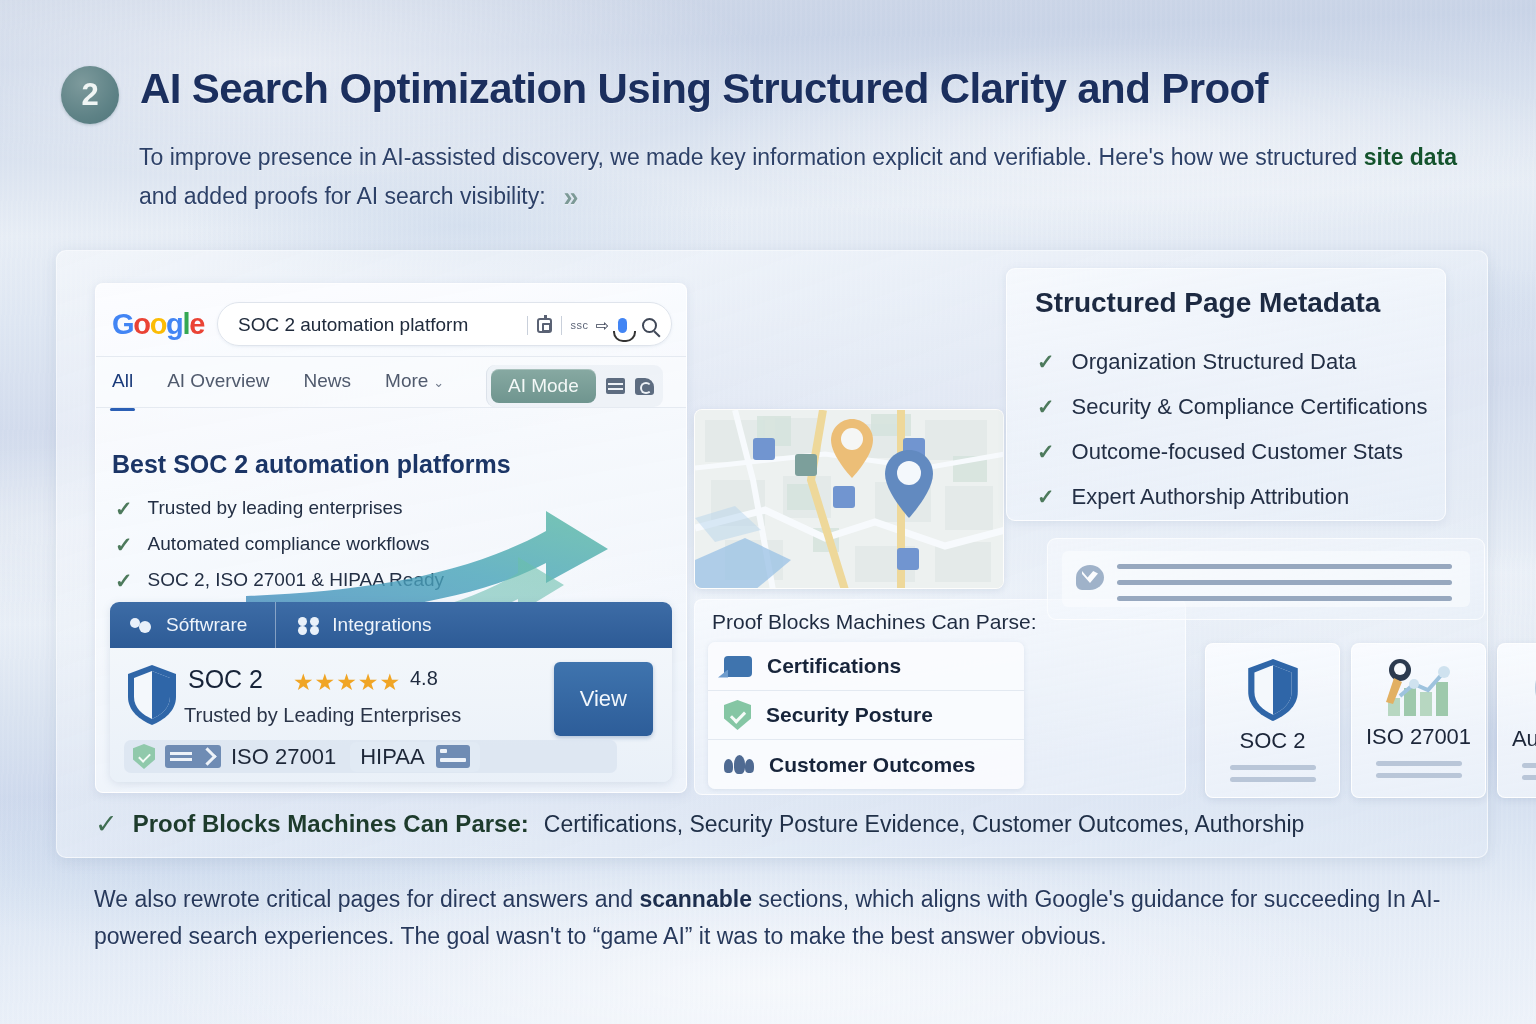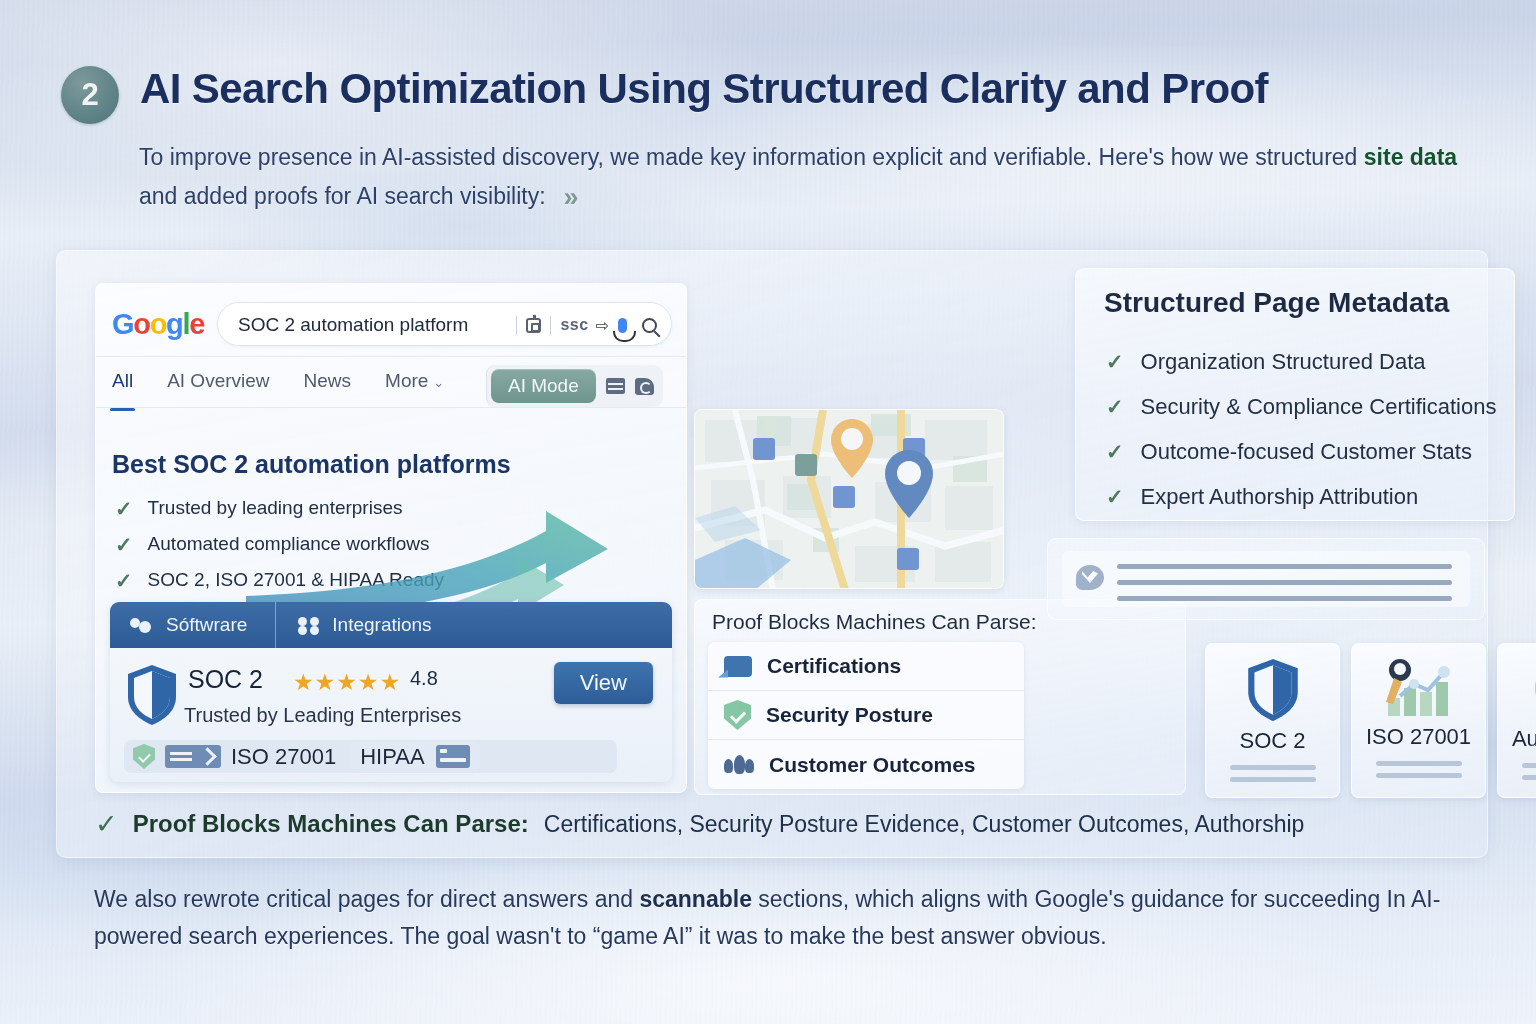--- a/index.html
+++ b/index.html
@@ -118,21 +118,21 @@
     font-size: 19px; color: #202b3c;
   }
   .sb-icons {
     position: absolute; right: 14px; top: 10px;
     display: flex; align-items: center; gap: 9px; height: 24px;
   }
   .sb-sep { width:1px; height:19px; background:#c9d0db; }
   .lens-ico { width:15px; height:15px; border:2px solid #5a6274; border-radius:3px; position:relative; }
   .lens-ico::before{content:"";position:absolute;left:3px;top:3px;width:5px;height:5px;border:2px solid #5a6274;border-radius:1px;}
   .lens-ico::after{content:"";position:absolute;left:5px;top:-5px;width:3px;height:3px;background:#5a6274;}
-  .ssc-txt { font-size:16px; color:#5d6578; letter-spacing:.5px; font-weight:bold; }
+  .ssc-txt { font-size:11px; color:#5d6578; letter-spacing:.5px; font-weight:normal; }
   .ssc-arrow { font-size:16px; color:#3a4256; margin-left:-2px; }
   .mic-ico { width:9px; height:15px; background:#4285F4; border-radius:5px; position:relative; }
   .mic-ico::after{content:"";position:absolute;left:-5px;top:13px;width:19px;height:9px;border:2px solid #333;border-top:none;border-radius:0 0 10px 10px;}
   .mag-ico { width:15px;height:15px;border:2px solid #3f4757;border-radius:50%;position:relative;margin-left:6px;}
   .mag-ico::after{content:"";position:absolute;right:-6px;bottom:-4px;width:8px;height:2px;background:#3f4757;transform:rotate(45deg);}
 
   .tabrow {
     position: relative; height: 52px;
     border-top: 1px solid #e5eaf1;
     border-bottom: 1px solid #e5eaf1;
@@ -206,21 +206,21 @@
 
   .pc-body { position:relative; height:134px; }
   .shield-big { position:absolute; left:16px; top:16px; }
   .pc-name { position:absolute; left:78px; top:17px; font-size:25px; color:#172338; font-weight:normal; }
   .stars { position:absolute; left:183px; top:21px; font-size:23px; color:#f0a525; letter-spacing:1px; }
   .rating { position:absolute; left:300px; top:19px; font-size:20px; color:#1e2a3e; }
   .pc-sub { position:absolute; left:74px; top:56px; font-size:20px; color:#2a3448; }
   .view-btn {
     position:absolute; right:19px; top:14px;
     background: linear-gradient(180deg,#3f74ae,#2d5d99);
-    color:#f2f7fc; font-size:22px; padding:8px 26px; border-radius:6px;
+    color:#f2f7fc; font-size:22px; padding:24px 26px; border-radius:6px;
     box-shadow:0 2px 4px rgba(45,85,140,.3);
   }
   .chips {
     position:absolute; left:14px; top:92px; right:55px; height:33px;
     background: rgba(216,227,239,.70); border-radius:7px;
     display:flex; align-items:center; padding:0 9px; gap:10px;
   }
   .badge-shield-sm { width:22px;height:25px;background:#90c9ab;
     clip-path: polygon(50% 0,100% 17%,100% 62%,50% 100%,0 62%,0 17%); position:relative; }
   .badge-shield-sm::after{content:"";position:absolute;left:6px;top:9px;width:9px;height:5px;border:2px solid #f4fbf7;border-top:none;border-right:none;transform:rotate(-45deg);}
@@ -278,21 +278,21 @@
     border:1px solid rgba(255,255,255,.9);
     box-shadow:0 2px 7px rgba(105,130,165,.17);
     display:flex; flex-direction:column; align-items:center; padding-top:14px;
   }
   .bcard .bl { font-size:22px; color:#1c2639; margin-top:6px; }
   .bar-lines { margin-top:11px; width:86px; }
   .bar-lines i { display:block; height:5px; background:#b9c6d8; border-radius:3px; margin-bottom:7px; }
 
   
   .meta-panel {
-    position:absolute; left:1018px; top:17px;
+    position:absolute; left:949px; top:17px;
     width:440px; height:253px;
     background: linear-gradient(170deg, rgba(250,252,255,.70), rgba(234,241,250,.58));
     border:1px solid rgba(255,255,255,.75); border-radius:9px;
     box-shadow:0 2px 9px rgba(108,133,168,.13);
   }
   .meta-title { position:absolute; left:28px; top:18px; font-size:28px; font-weight:bold; color:#1d2a42; }
   .meta-list { position:absolute; left:30px; top:70px; }
   .meta-row { display:flex;align-items:center;gap:17px; height:45px; }
   .meta-row .txt { font-size:22px; color:#232f45; }
 

